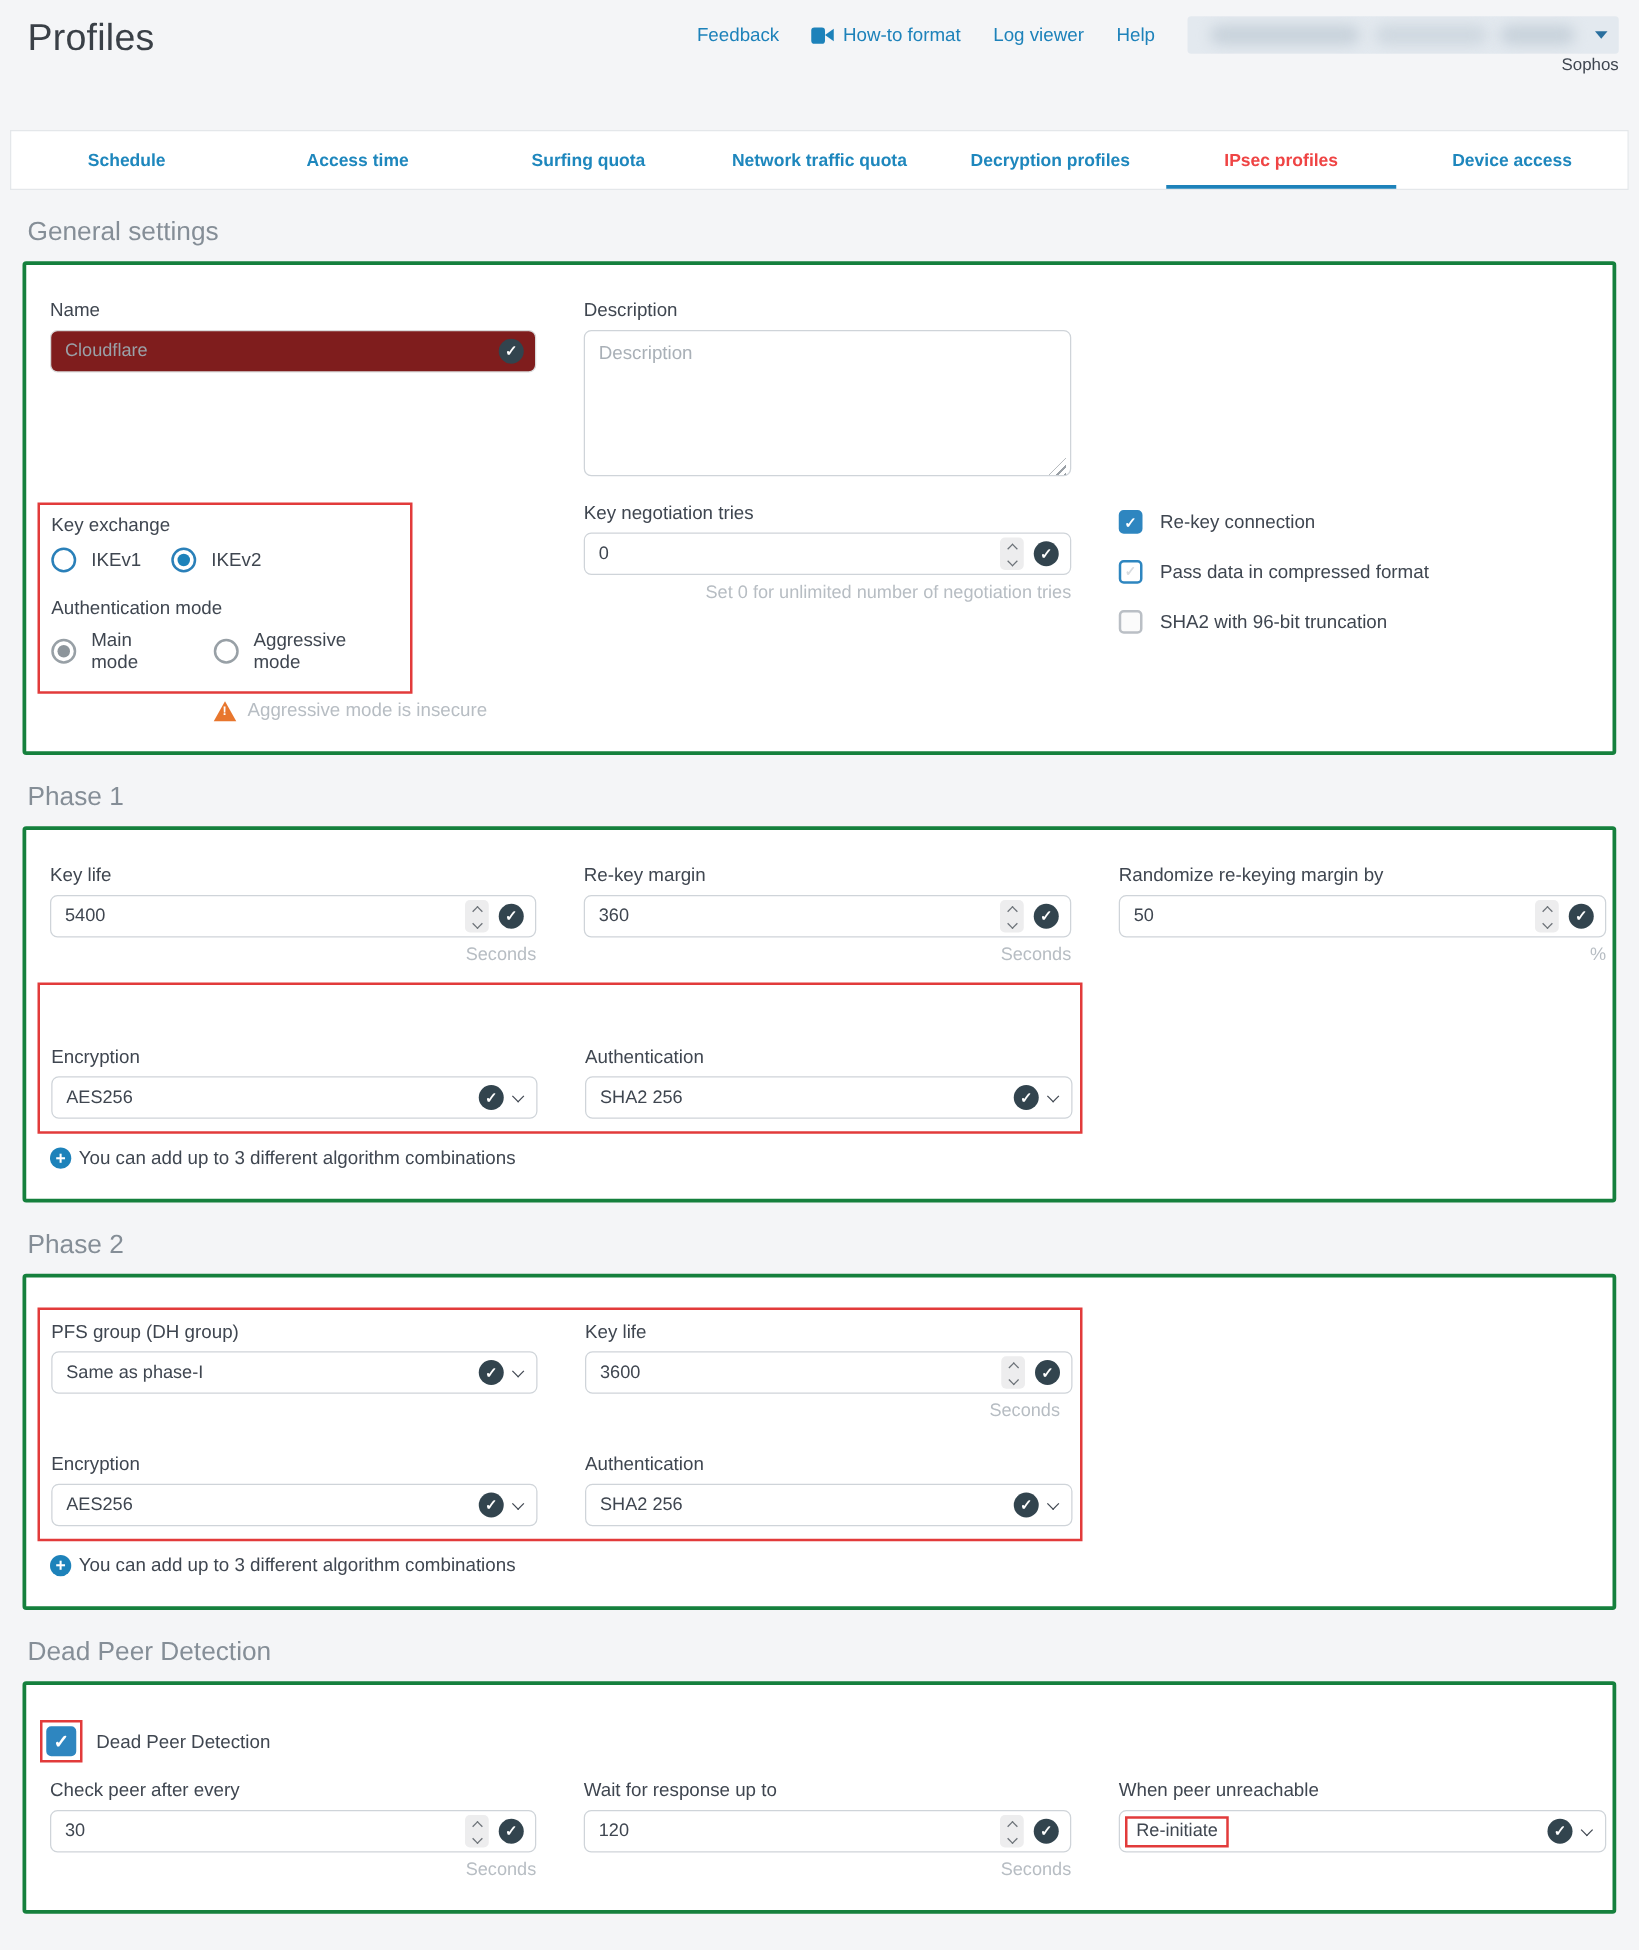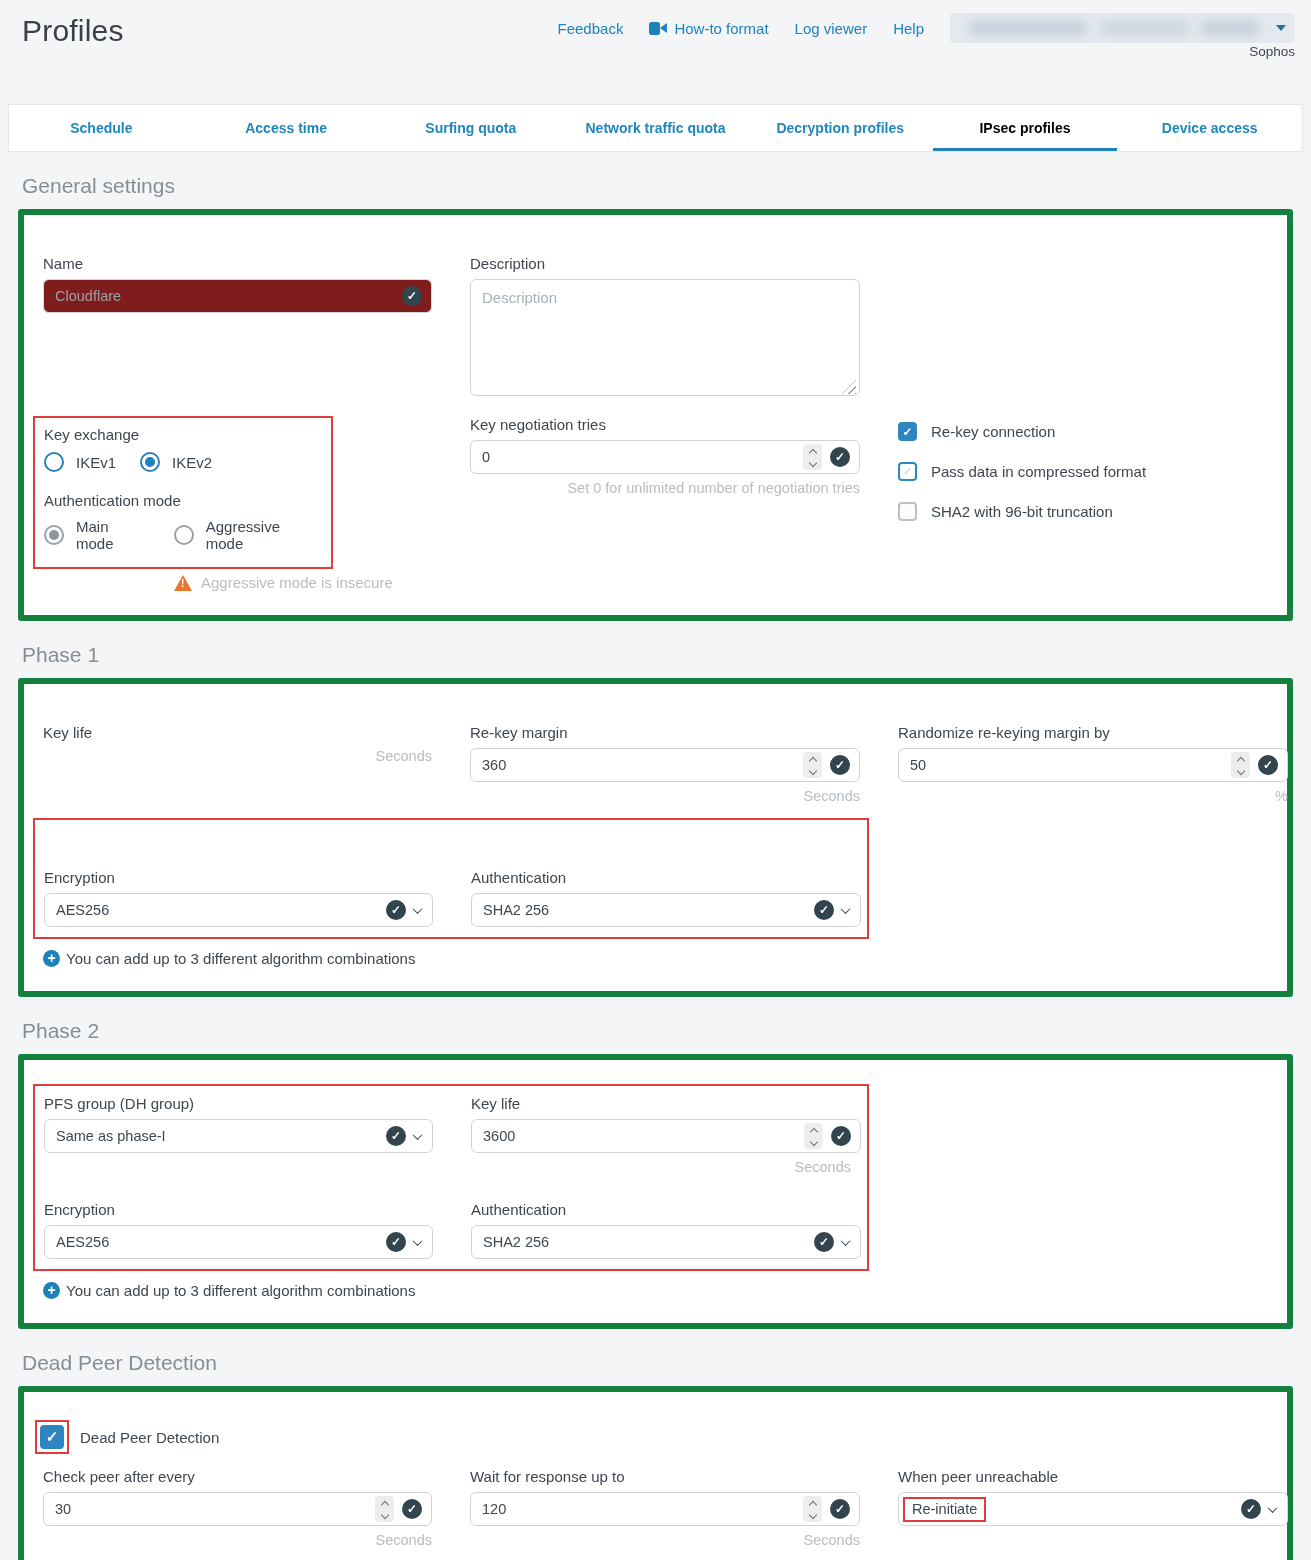--- a/index.html
+++ b/index.html
@@ -18,25 +18,25 @@
   .pill { width:345px; height:30px; background:#e3e9ef; border-radius:3px; display:flex; align-items:center; justify-content:flex-end; padding-right:9px; overflow:hidden; position:relative; cursor:pointer; }
   .pill .blob { position:absolute; top:7px; height:16px; border-radius:8px; background:#c8d2db; filter:blur(5px); }
   .pill .b1 { left:18px; width:120px; }
   .pill .b2 { left:150px; width:90px; background:#cfd8e0; }
   .pill .b3 { left:250px; width:60px; }
   .caret-solid-dn { width:0; height:0; border-left:5px solid transparent; border-right:5px solid transparent; border-top:6px solid #2a6f9e; position:relative; z-index:2; }
   .brand { position:absolute; top:44px; right:16px; font-size:13.5px; color:#3f4650; }
   
   .tabbar { display:flex; background:#fff; border:1px solid #e4e7ea; margin:0 8px; height:48px; }
   .tab { flex:1; display:flex; align-items:center; justify-content:center; font-size:14px; font-weight:700; color:#1e87bd; cursor:pointer; border-bottom:3px solid transparent; padding-top:2px; }
-  .tab.active { color:#000000; border-bottom-color:#1d82ba;text-align:center; }
+  .tab.active { color:#ef4444; border-bottom-color:#1d82ba;text-align:center; }
   
   main { padding:0 18px; }
   .section-h { font-size:21px; font-weight:400; color:#858e97; margin:22px 0 11px 4px; }
-  .card { background:#fff; border:6px solid #15803d; border-radius:3px; padding:40px 20px 24px 19px; }
+  .card { background:#fff; border:3px solid #15803d; border-radius:3px; padding:28px 20px 24px 19px; }
   .grid3 { display:grid; grid-template-columns:389px 390px 390px; column-gap:38px; }
   .grid2 { display:grid; grid-template-columns:389px 390px; column-gap:38px; }
   
   .field-label { display:block; font-size:15px; color:#3f4650; margin-bottom:7px; }
   .box { display:flex; align-items:center; height:34px; border:1px solid #cfd4d9; border-radius:6px; background:#fff; padding:0 9px 0 11px; }
   .box input { flex:1; min-width:0; border:0; outline:0; background:transparent; font-family:"Liberation Sans",sans-serif; font-size:14.5px; color:#3f4650; }
   .box.disabled { background:#7f1d1d; border-color:#d9d9d9; }
   .box.disabled input { color:#9aa1a8; }
   .box.select { cursor:pointer; }
   .controls { display:flex; align-items:center; gap:8px; }
@@ -214,20 +214,30 @@
         </div>
       </div>
     </div>
   </div>
 
   <div class="section-h">Phase 1</div>
   <div class="card">
     <div class="grid3">
       <div>
         <label class="field-label">Key life</label>
+        <div class="box">
+          <input value="5400" style="">
+          <span class="controls">
+            <span class="spinner">
+                <span class="chev-up"></span>
+                <span class="chev-dn"></span>
+              </span>
+            <span class="checkmark"></span>
+          </span>
+        </div>
         <div class="hint">Seconds</div>
       </div>
       <div>
         <label class="field-label">Re-key margin</label>
         <div class="box">
           <input value="360" style="">
           <span class="controls">
             <span class="spinner">
                 <span class="chev-up"></span>
                 <span class="chev-dn"></span>

